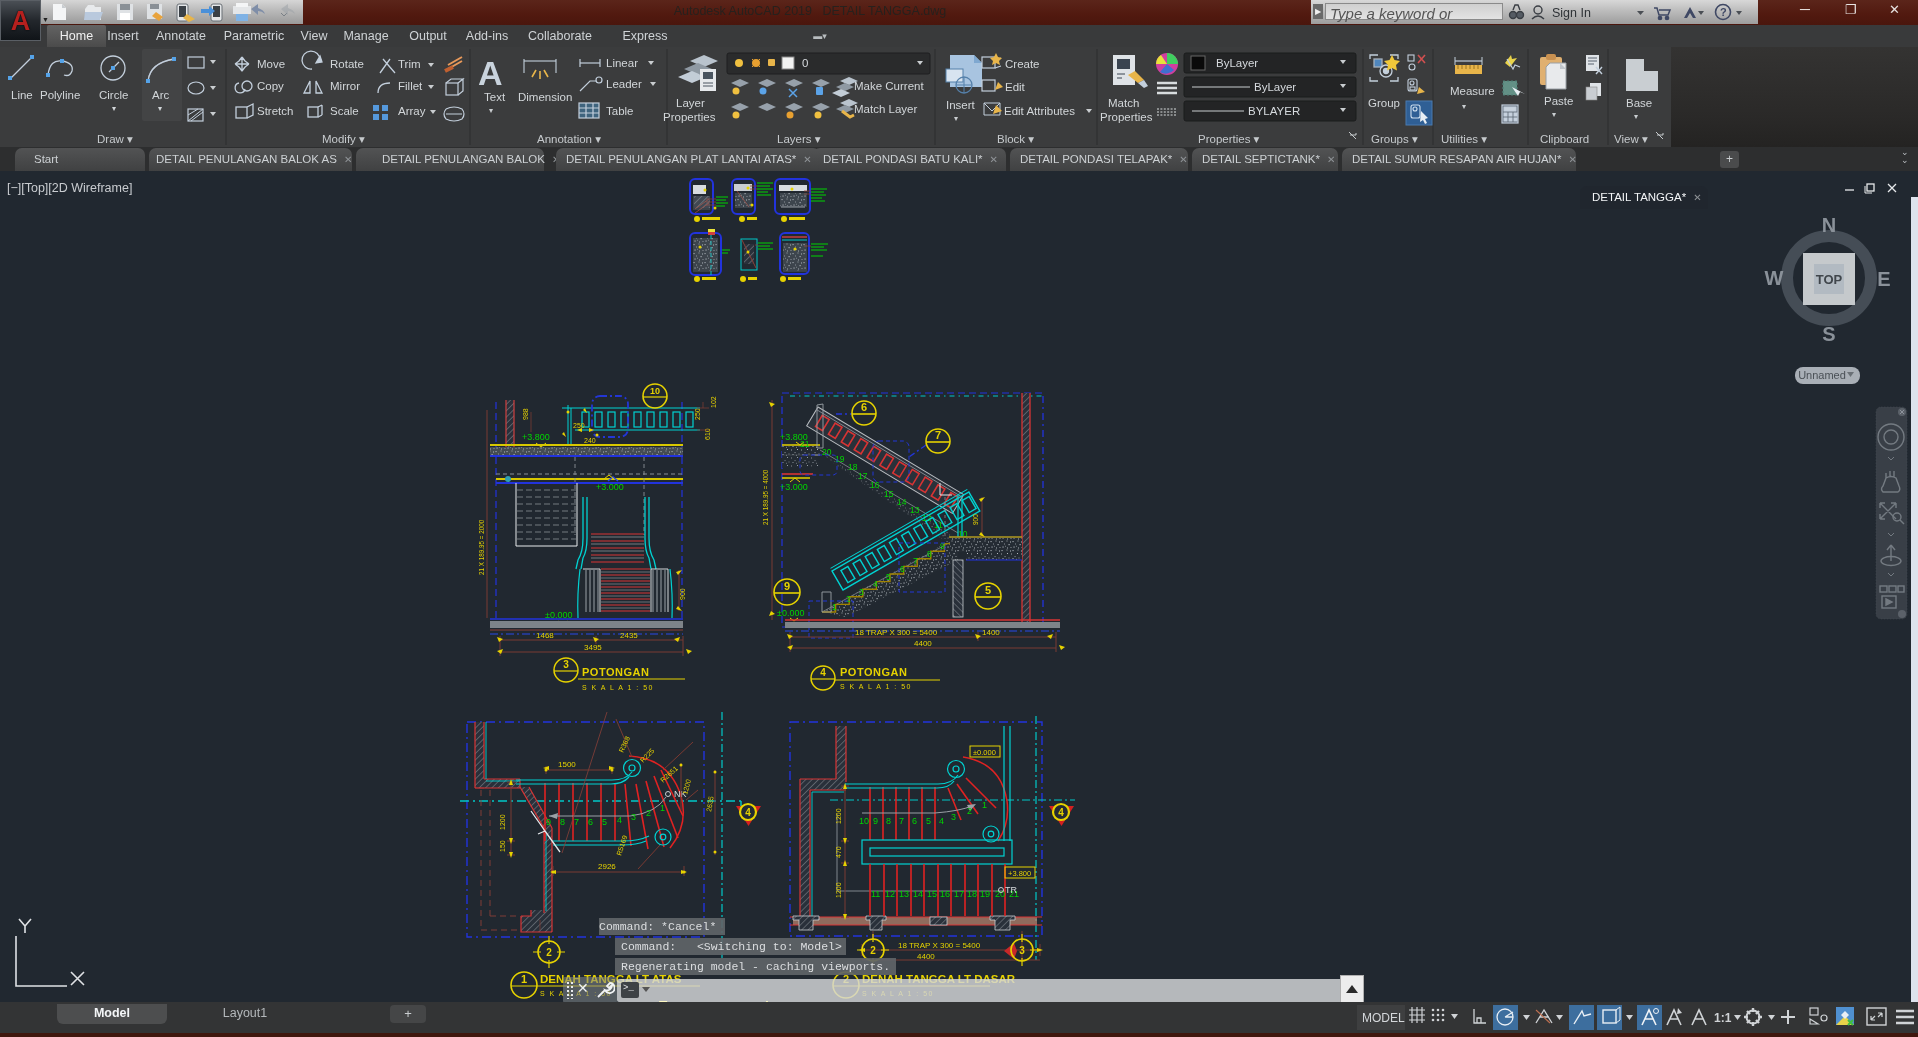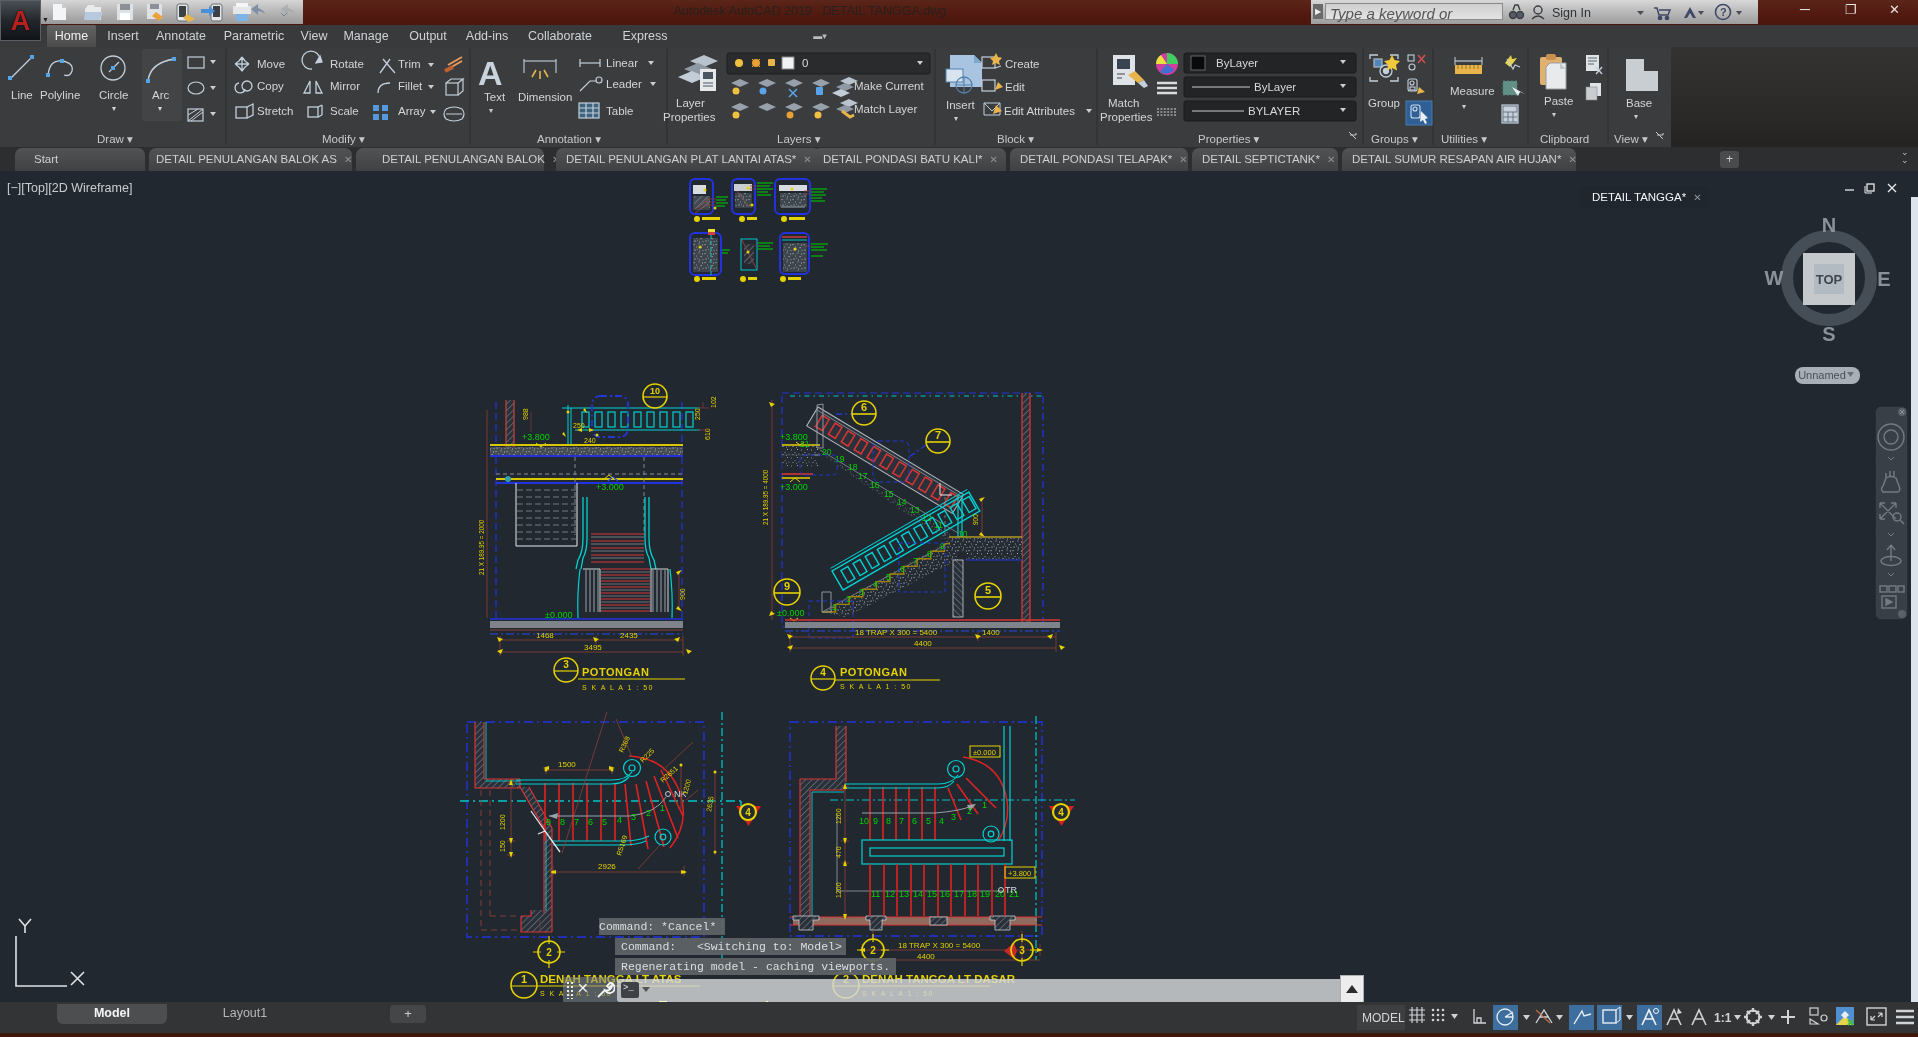--- a/index.html
+++ b/index.html
@@ -104,21 +104,21 @@
     <div class="winbtn" style="left:1889px;">✕</div>
   </div>
 
   <div id="alogo" style="position:absolute; left:0; top:0; width:41px; height:41px;
      background:linear-gradient(180deg,#4a4f55 0%,#23272c 50%,#101418 100%); border:1px solid #5a5f65; z-index:5;
      text-align:center; font-weight:bold; font-size:27px; line-height:40px; color:#b6201e;
      text-shadow:0 0 2px #000;">A</div>
   <div style="position:absolute; left:42px; top:16px; z-index:5; color:#222; font-size:7px;">▼</div>
 
   <div id="ribbontabs">
-    <div class="rtab" id="rtab-home" style="left:47px; width:49px;">Home</div>
+    <div class="rtab" id="rtab-home" style="left:47px; width:59px;">Home</div>
     <div class="rtab" style="left:103px; width:40px;">Insert</div>
     <div class="rtab" style="left:150px; width:62px;">Annotate</div>
     <div class="rtab" style="left:220px; width:68px;">Parametric</div>
     <div class="rtab" style="left:296px; width:36px;">View</div>
     <div class="rtab" style="left:340px; width:52px;">Manage</div>
     <div class="rtab" style="left:404px; width:48px;">Output</div>
     <div class="rtab" style="left:462px; width:50px;">Add-ins</div>
     <div class="rtab" style="left:524px; width:72px;">Collaborate</div>
     <div class="rtab" style="left:606px; width:78px;">Express Linear</div>
     <div class="rtab" style="left:694px; width:88px;margin-top:28px;">Featured Apps</div>

